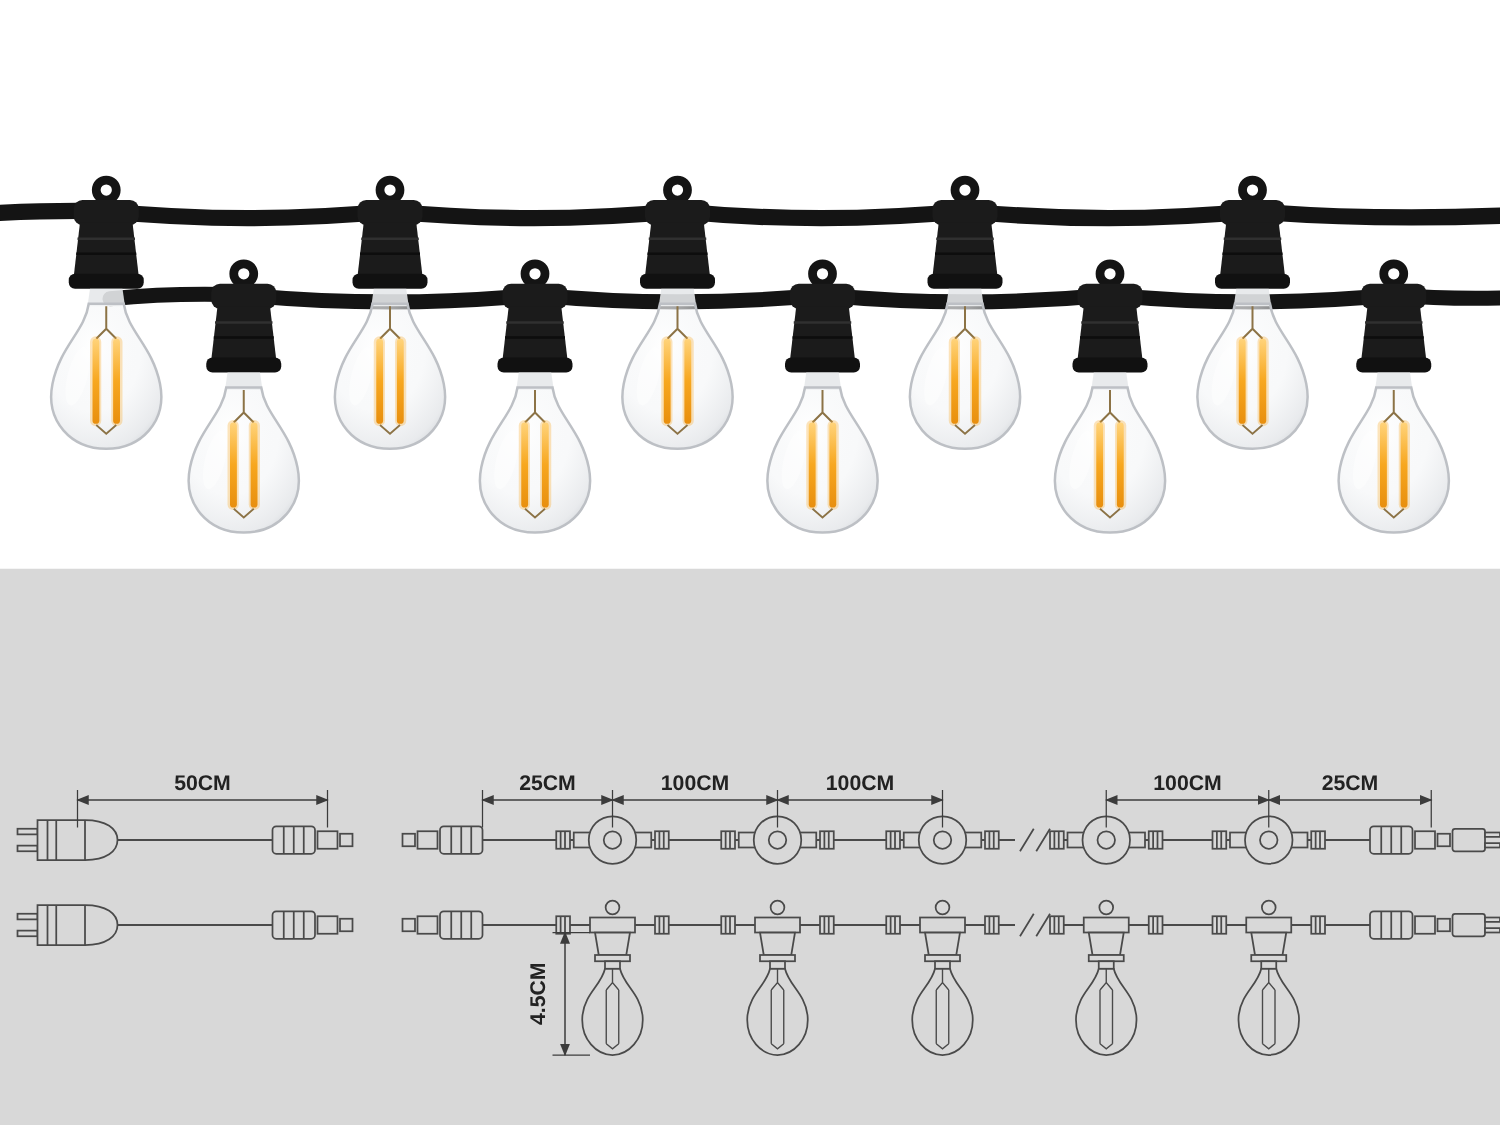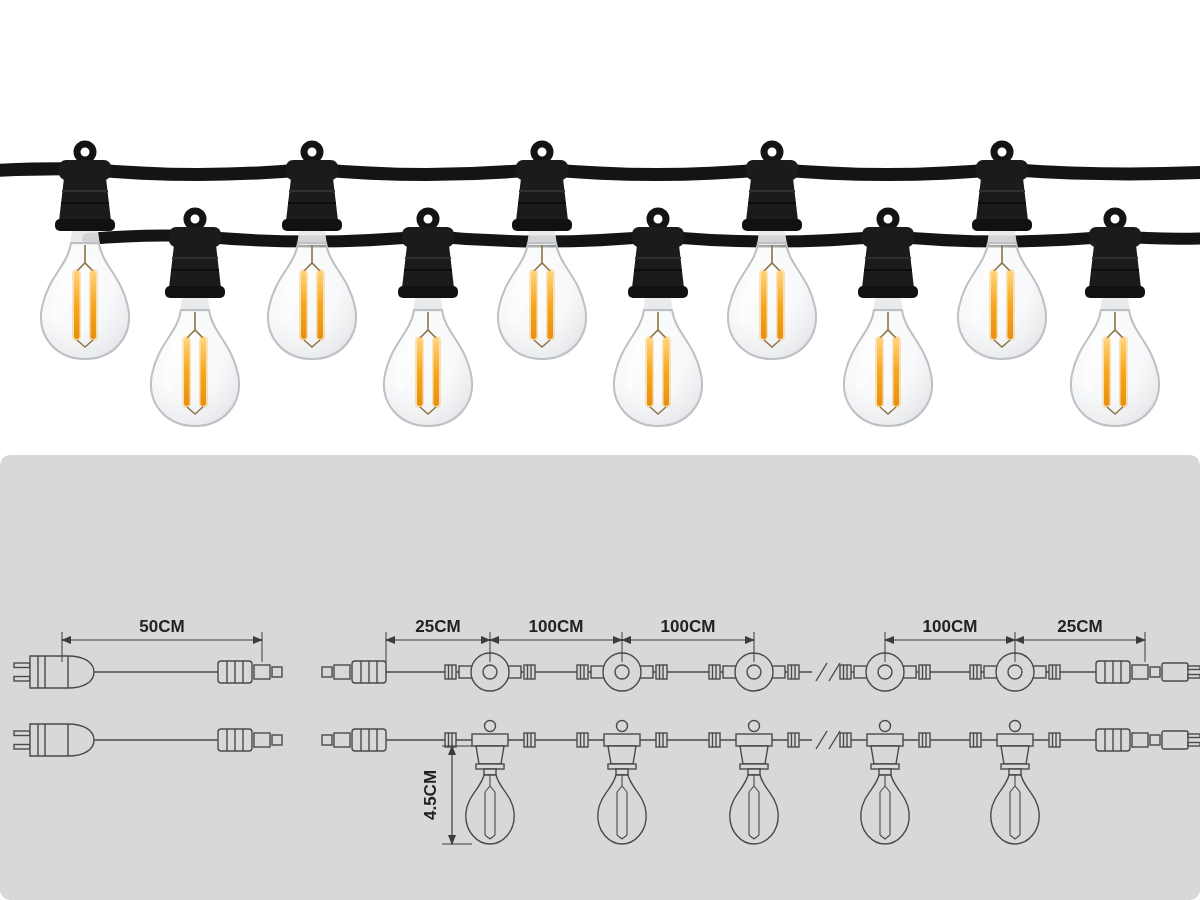--- a/index.html
+++ b/index.html
@@ -1,21 +1,21 @@
 <!DOCTYPE html>
 <html><head>
 <meta charset="utf-8">
 <style>
   html,body{margin:0;padding:0;background:#ffffff;}
   .canvas{
     width:1200px;height:900px;position:relative;overflow:hidden;
     font-family:"Liberation Sans",sans-serif;background:#ffffff;
   }
   .top-section{width:1200px;height:455px;background:#ffffff;}
-  .bottom-section{width:1200px;height:445px;background:#d8d8d8;border-radius:10px;}
+  .bottom-section{width:1200px;height:445px;background:#d8d8d8;}
   svg{display:block;}
   .dim-text{
     font-family:"Liberation Sans",sans-serif;
     font-size:17px;font-weight:700;fill:#222222;
   }
   .dim-line{stroke:#3c3c3c;stroke-width:1.2;fill:none;}
   .dim-tick{stroke:#3c3c3c;stroke-width:1;fill:none;}
 </style>
 </head>
 <body>

